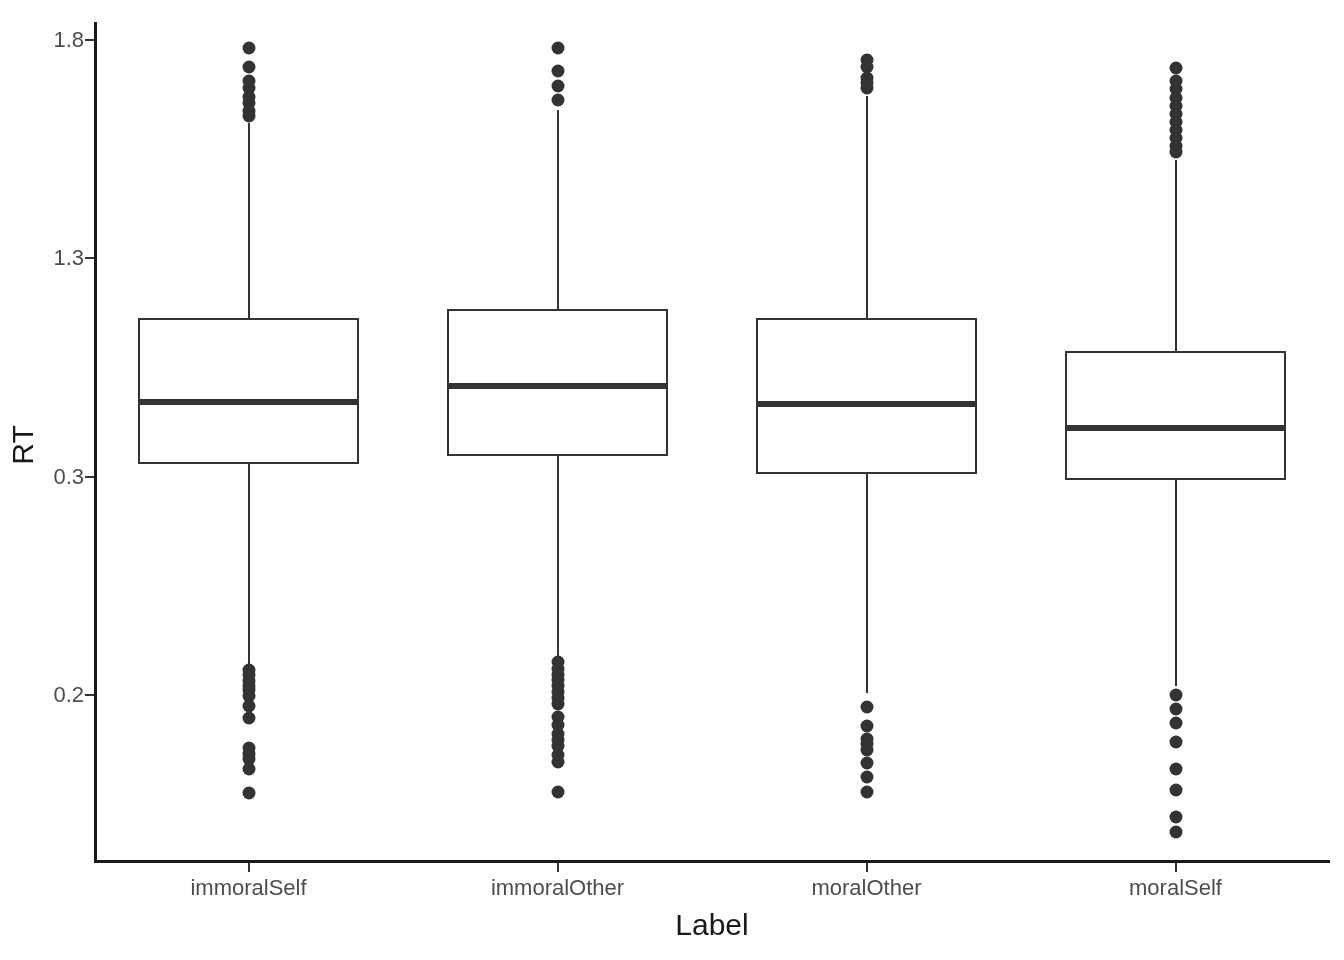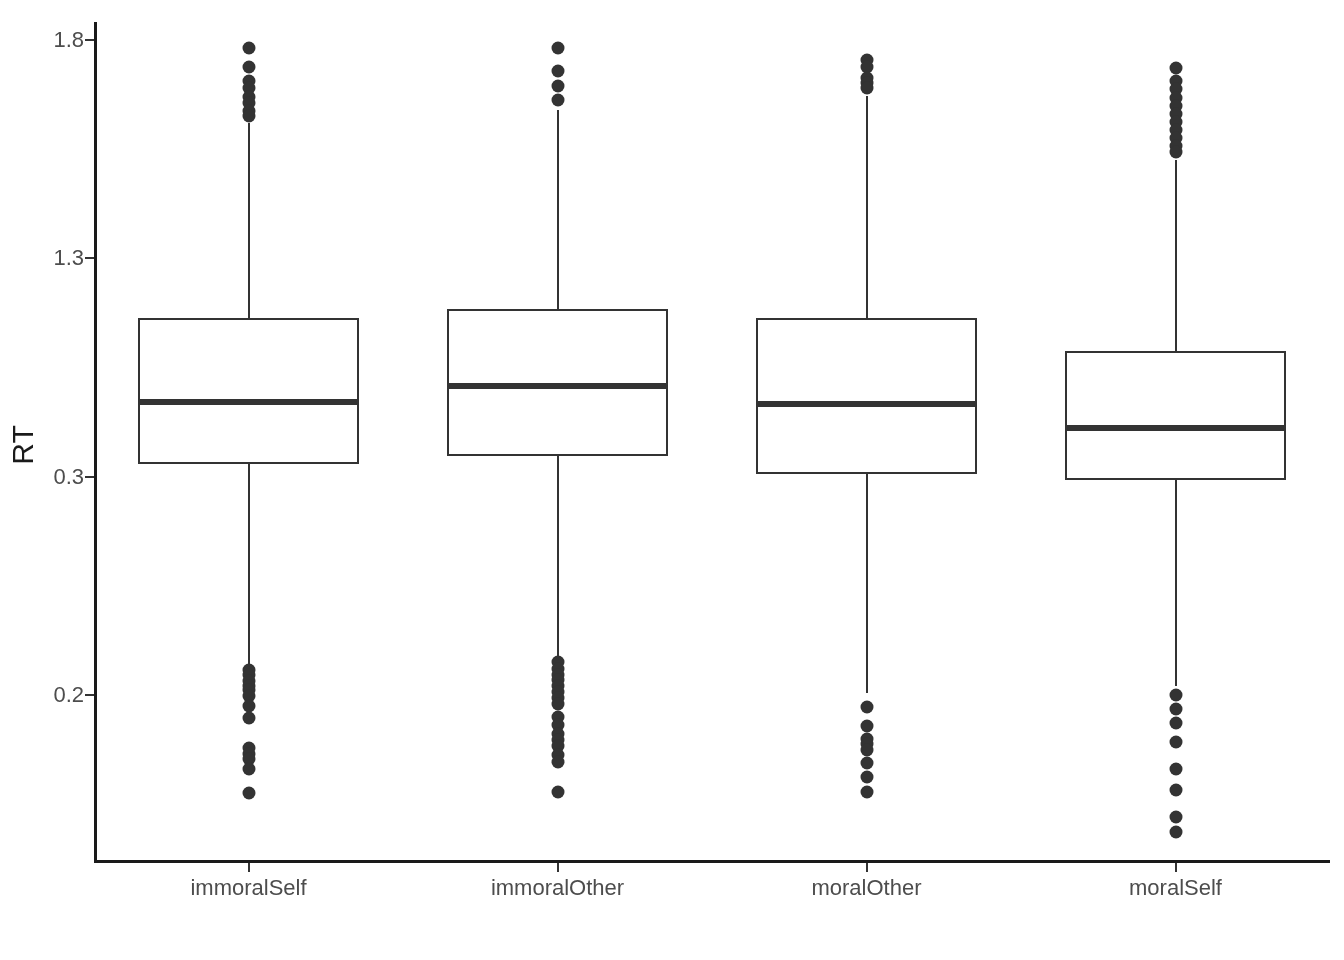--- a/index.html
+++ b/index.html
@@ -147,20 +147,21 @@
 </style>
 </head>
 <body>
 
 <div id="root">
 
   <div id="ylab">
     <span>RT</span>
   </div>
 
+  <div id="xlab">Label</div>
 
   <div id="panel"></div>
   <div id="panel-left-border"></div>
   <div id="panel-bottom-border"></div>
 
   <div id="overlay">
       <div class="ytick-wrap" style="top: 40px;">
         <div class="ytick-label">1.8</div>
       </div>
       <div class="ytick-mark" style="top: 39px;"></div>

